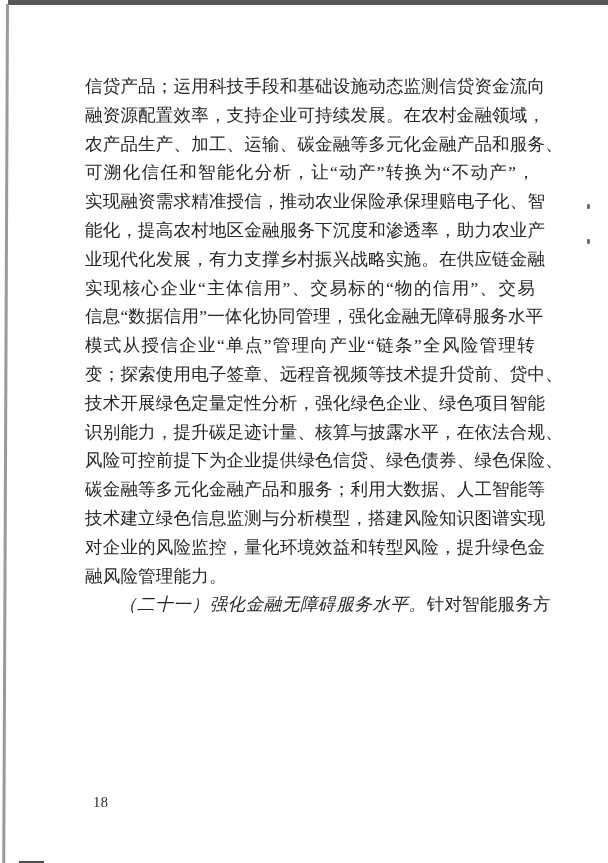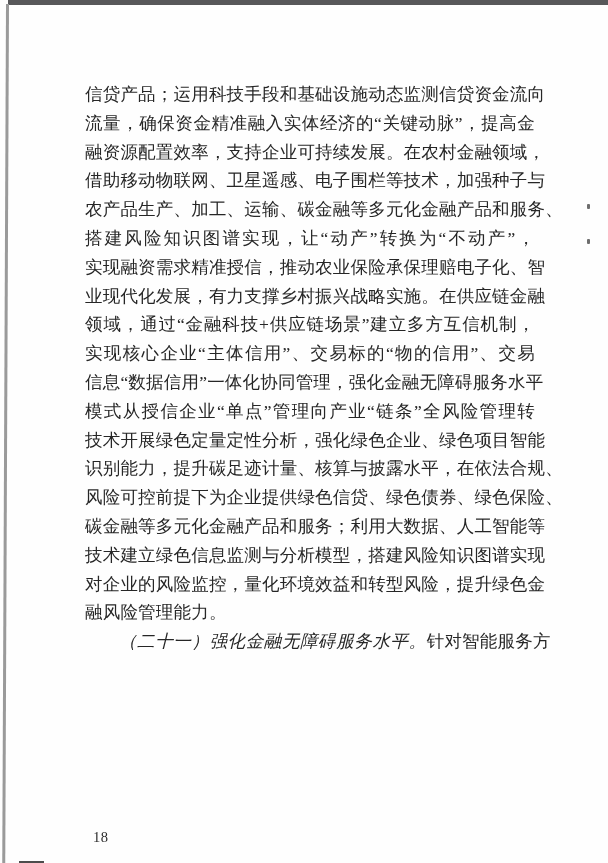--- a/index.html
+++ b/index.html
@@ -24,21 +24,21 @@
   .scan-bottom-mark {
     position: absolute; left: 19px; bottom: 0; width: 25px; height: 2.5px;
     background: #4c4c4c;
   }
   .speck { position: absolute; background: #6e6e6e; border-radius: 1px; }
   .speck-1 { left: 587px; top: 204px; width: 2.5px; height: 5px; }
   .speck-2 { left: 587px; top: 239px; width: 2.5px; height: 5px; }
 
   
   .text-block {
-    position: absolute; left: 85px; top: 80px; width: 450px;
+    position: absolute; left: 85px; top: 72px; width: 450px;
     color: #262626;
   }
   .line {
     height: 28.8px; line-height: 28.8px;
     font-size: 17.5px;
     white-space: nowrap;
     text-align: justify;
     text-align-last: justify;
     letter-spacing: 0.2px;
   }
@@ -51,47 +51,46 @@
     text-align: left;
     text-align-last: left;
     white-space: nowrap;
   }
   .heading-kai {
     font-style: italic;
     letter-spacing: 0.6px;
     text-align: center;
   }
   .page-number {
-    position: absolute; left: 93px; top: 829px;
+    position: absolute; left: 93px; top: 794px;
     font-size: 14.5px; color: #2c2c2c;
     letter-spacing: 0.5px;
   }
 </style>
 </head>
 <body>
 
 <div class="scan-top-edge"></div>
 <div class="scan-left-edge"></div>
 <div class="scan-bottom-mark"></div>
 <div class="speck speck-1"></div>
 <div class="speck speck-2"></div>
 
 <div class="text-block">
   <div class="line">信贷产品；运用科技手段和基础设施动态监测信贷资金流向</div>
-  <div class="line">流量，确保资金精准融入实体经济的“关键动脉”，提高金</div>
   <div class="line">融资源配置效率，支持企业可持续发展。在农村金融领域，</div>
-  <div class="line">借助移动物联网、卫星遥感、电子围栏等技术，加强种子与</div>
   <div class="line">农产品生产、加工、运输、碳金融等多元化金融产品和服务、</div>
-  <div class="line">搭建风险知识图谱实现，让“动产”转换为“不动产”，</div>
+  <div class="line">可溯化信任和智能化分析，让“动产”转换为“不动产”，</div>
   <div class="line">实现融资需求精准授信，推动农业保险承保理赔电子化、智</div>
+  <div class="line">能化，提高农村地区金融服务下沉度和渗透率，助力农业产</div>
   <div class="line">业现代化发展，有力支撑乡村振兴战略实施。在供应链金融</div>
-  <div class="line">领域，通过“金融科技+供应链场景”建立多方互信机制，</div>
   <div class="line">实现核心企业“主体信用”、交易标的“物的信用”、交易</div>
   <div class="line">信息“数据信用”一体化协同管理，强化金融无障碍服务水平</div>
   <div class="line">模式从授信企业“单点”管理向产业“链条”全风险管理转</div>
+  <div class="line">变；探索使用电子签章、远程音视频等技术提升贷前、贷中、</div>
   <div class="line">技术开展绿色定量定性分析，强化绿色企业、绿色项目智能</div>
   <div class="line">识别能力，提升碳足迹计量、核算与披露水平，在依法合规、</div>
   <div class="line">风险可控前提下为企业提供绿色信贷、绿色债券、绿色保险、</div>
   <div class="line">碳金融等多元化金融产品和服务；利用大数据、人工智能等</div>
   <div class="line">技术建立绿色信息监测与分析模型，搭建风险知识图谱实现</div>
   <div class="line">对企业的风险监控，量化环境效益和转型风险，提升绿色金</div>
   <div class="line short">融风险管理能力。</div>
   <div class="line para-start">
     <span class="heading-kai">（二十一）强化金融无障碍服务水平。</span><span>针对智能服务方</span>
   </div>

